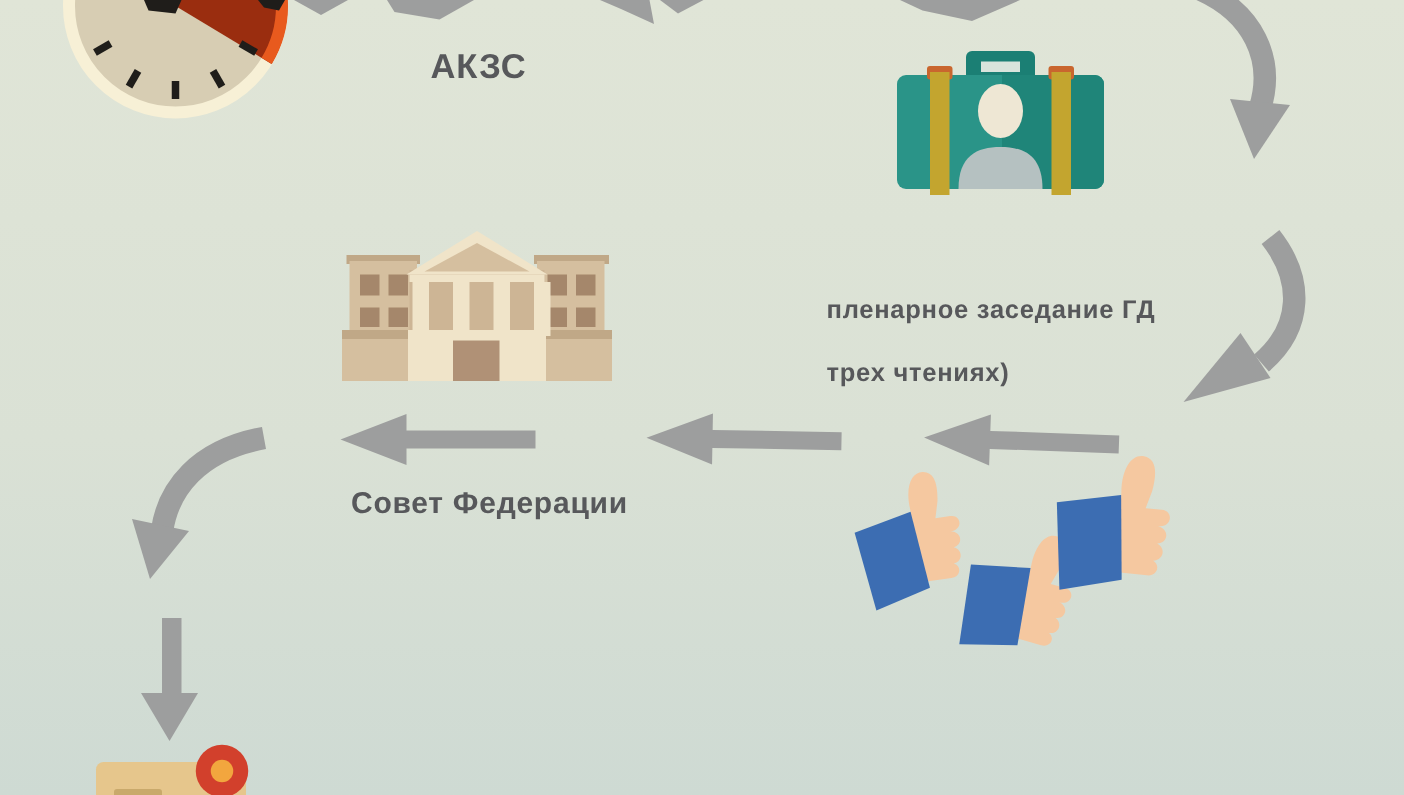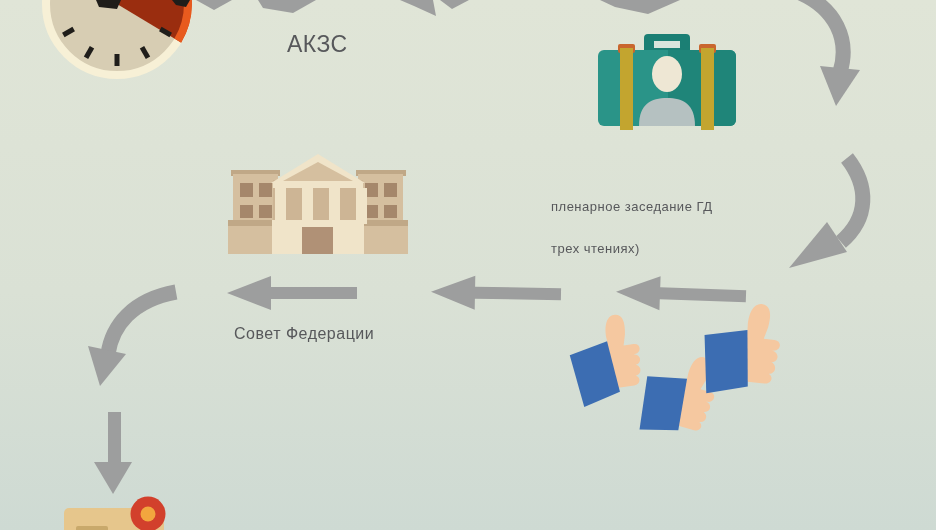--- a/index.html
+++ b/index.html
@@ -3,25 +3,25 @@
 <meta charset="utf-8">
 <style>
   html,body{margin:0;padding:0;}
   body{
     width:936px;height:530px;overflow:hidden;position:relative;
     font-family:"Liberation Sans","DejaVu Sans",sans-serif;
     background:linear-gradient(180deg,var(--bg-top) 0%,var(--bg-mid) 55%,var(--bg-bottom) 100%);
   }
   .abs{position:absolute;}
   .label{
-    color:var(--text);font-weight:normal;letter-spacing:.5px;line-height:1.1;
+    color:var(--text);font-weight:bold;letter-spacing:.5px;line-height:1.1;
   }
   .label-akzs{left:287px;top:32px;font-size:23px;}
-  .label-plenary{left:551px;top:196px;font-size:13px;width:265px;line-height:21px;}
-  .label-sovet{left:234px;top:325px;font-size:16px;}
+  .label-plenary{left:551px;top:196px;font-size:17px;width:265px;line-height:21px;}
+  .label-sovet{left:234px;top:325px;font-size:20px;}
   svg{display:block;overflow:visible;}
   .clip{overflow:hidden !important;}
 </style>
 </head>
 <body>
 
 <svg class="abs" style="left:0;top:0" width="936" height="20" viewBox="0 0 936 20">
   <polygon points="196,0 232,0 214,10" fill="var(--arrow)"></polygon>
   <polygon points="258,0 316,0 293,13 263,8" fill="var(--arrow)"></polygon>
   <polygon points="400,0 433,0 436,16 414,6" fill="var(--arrow)"></polygon>

